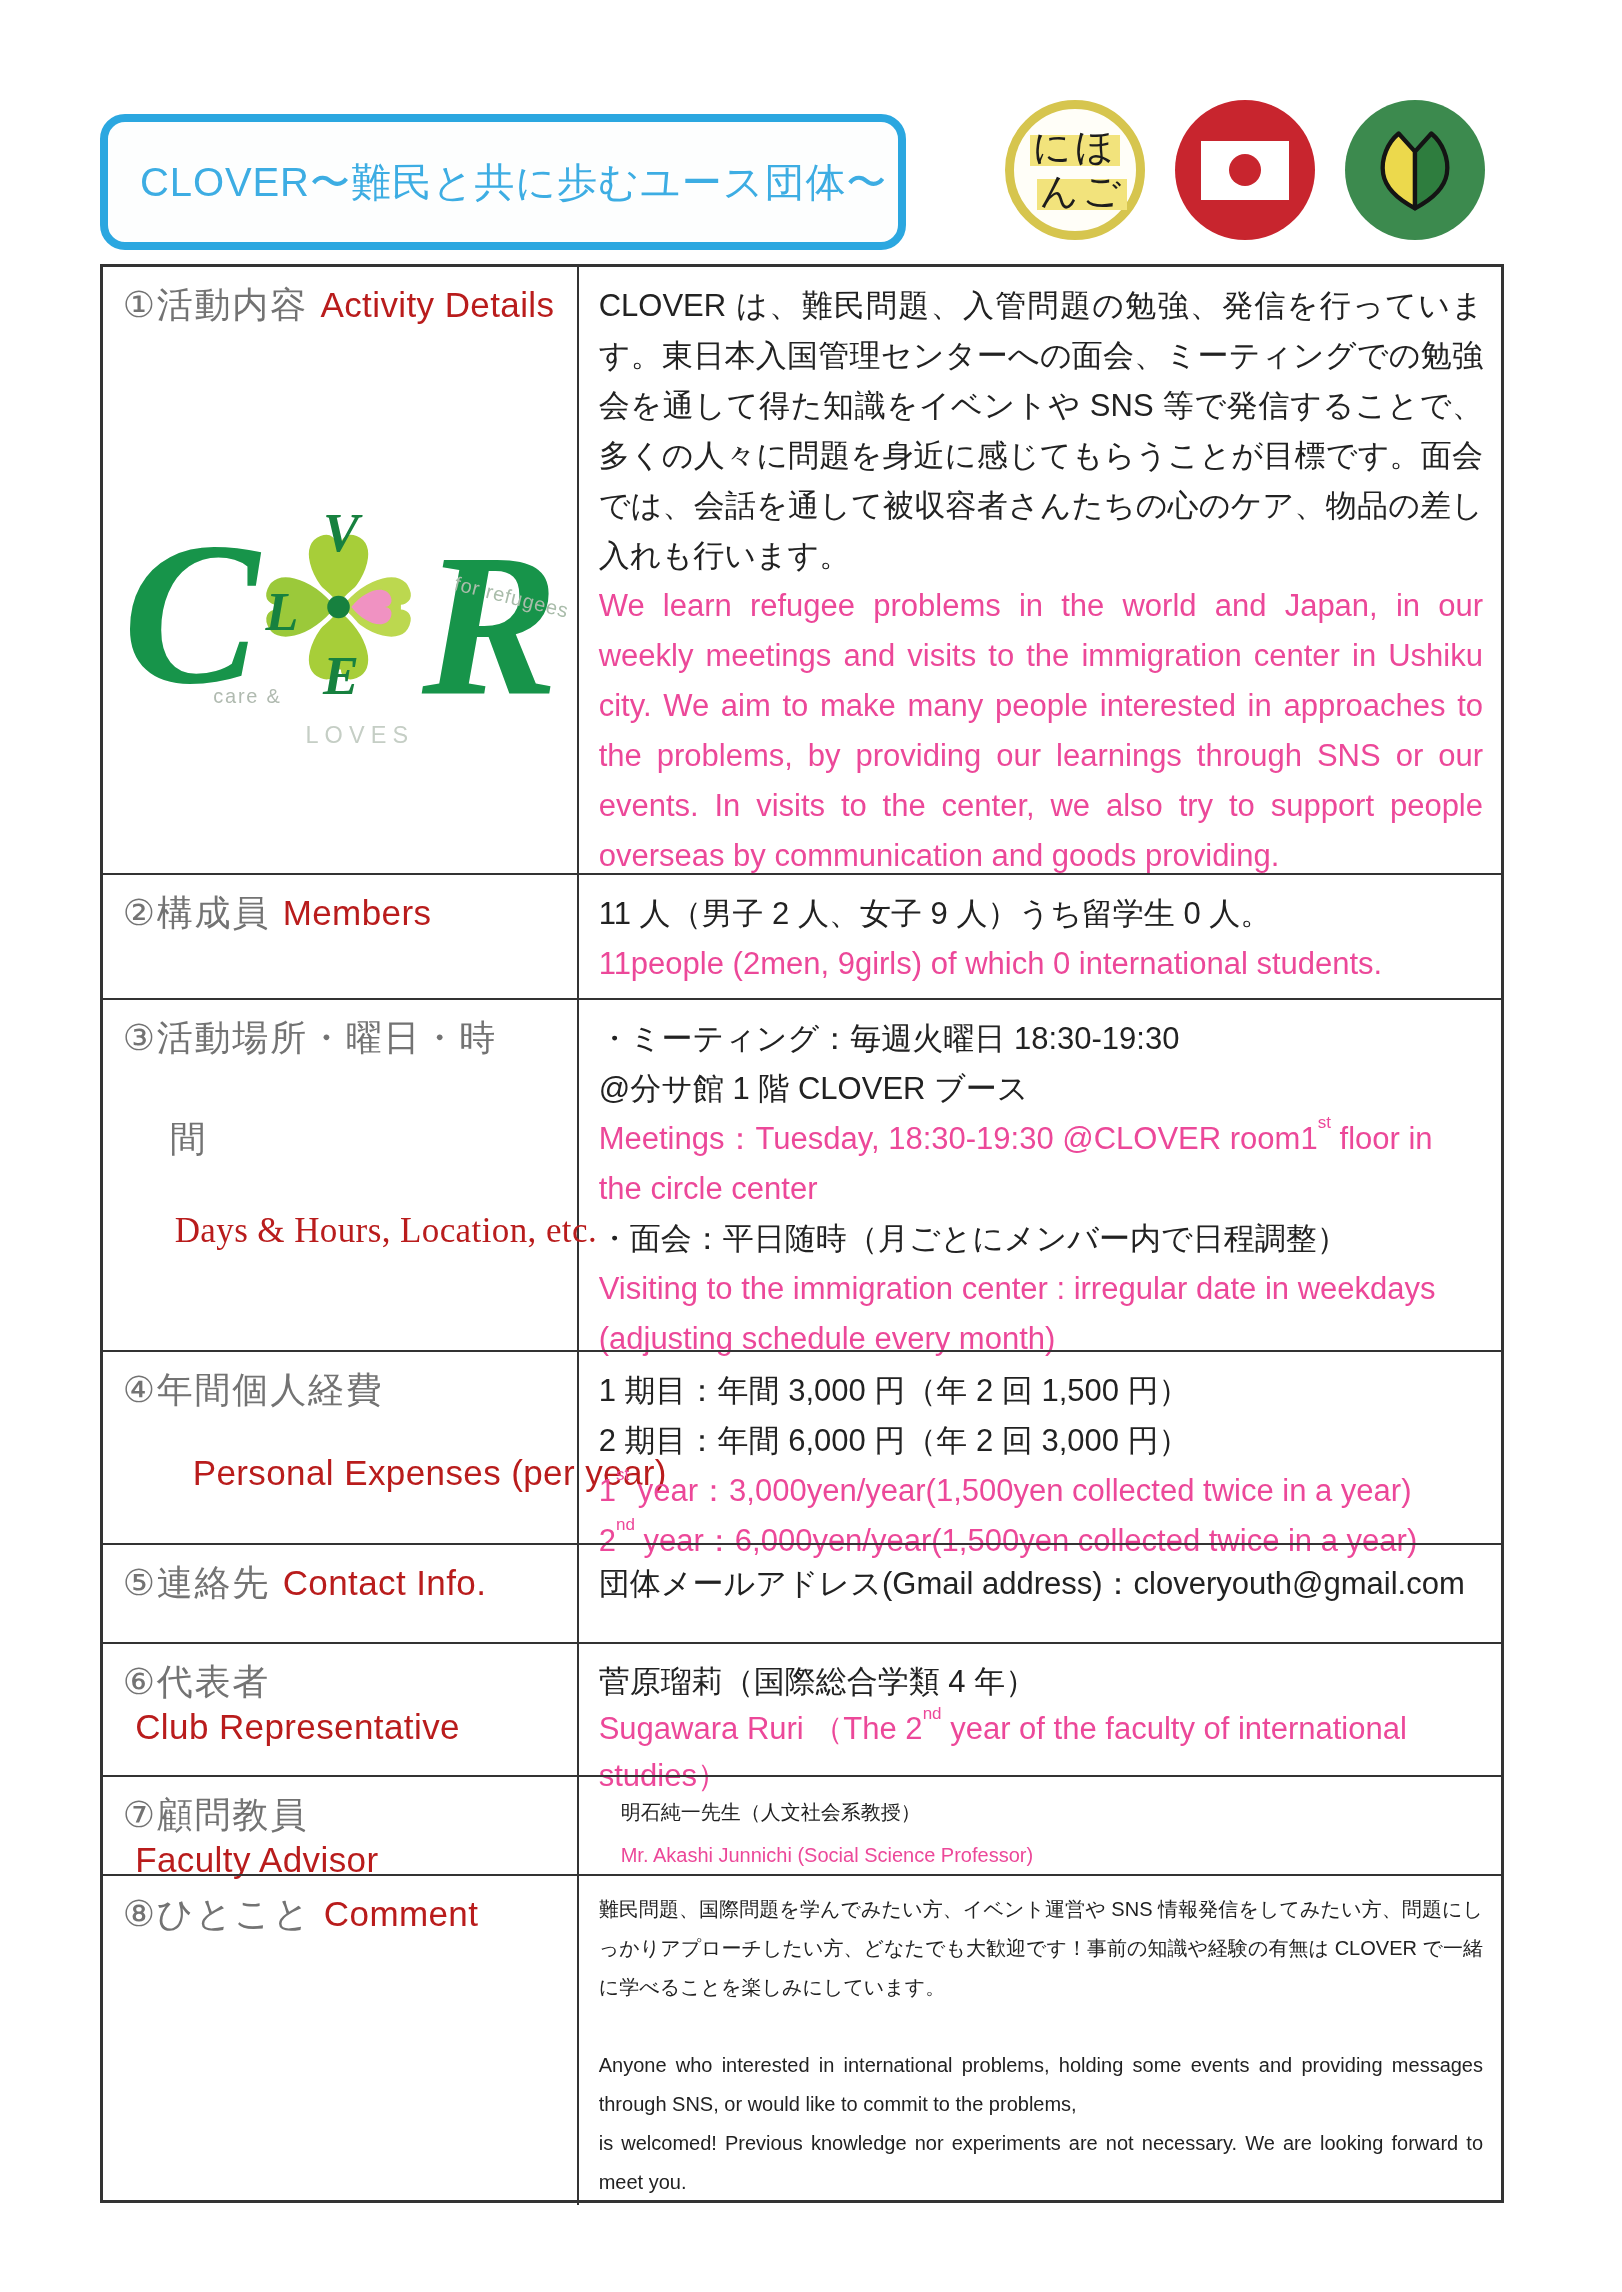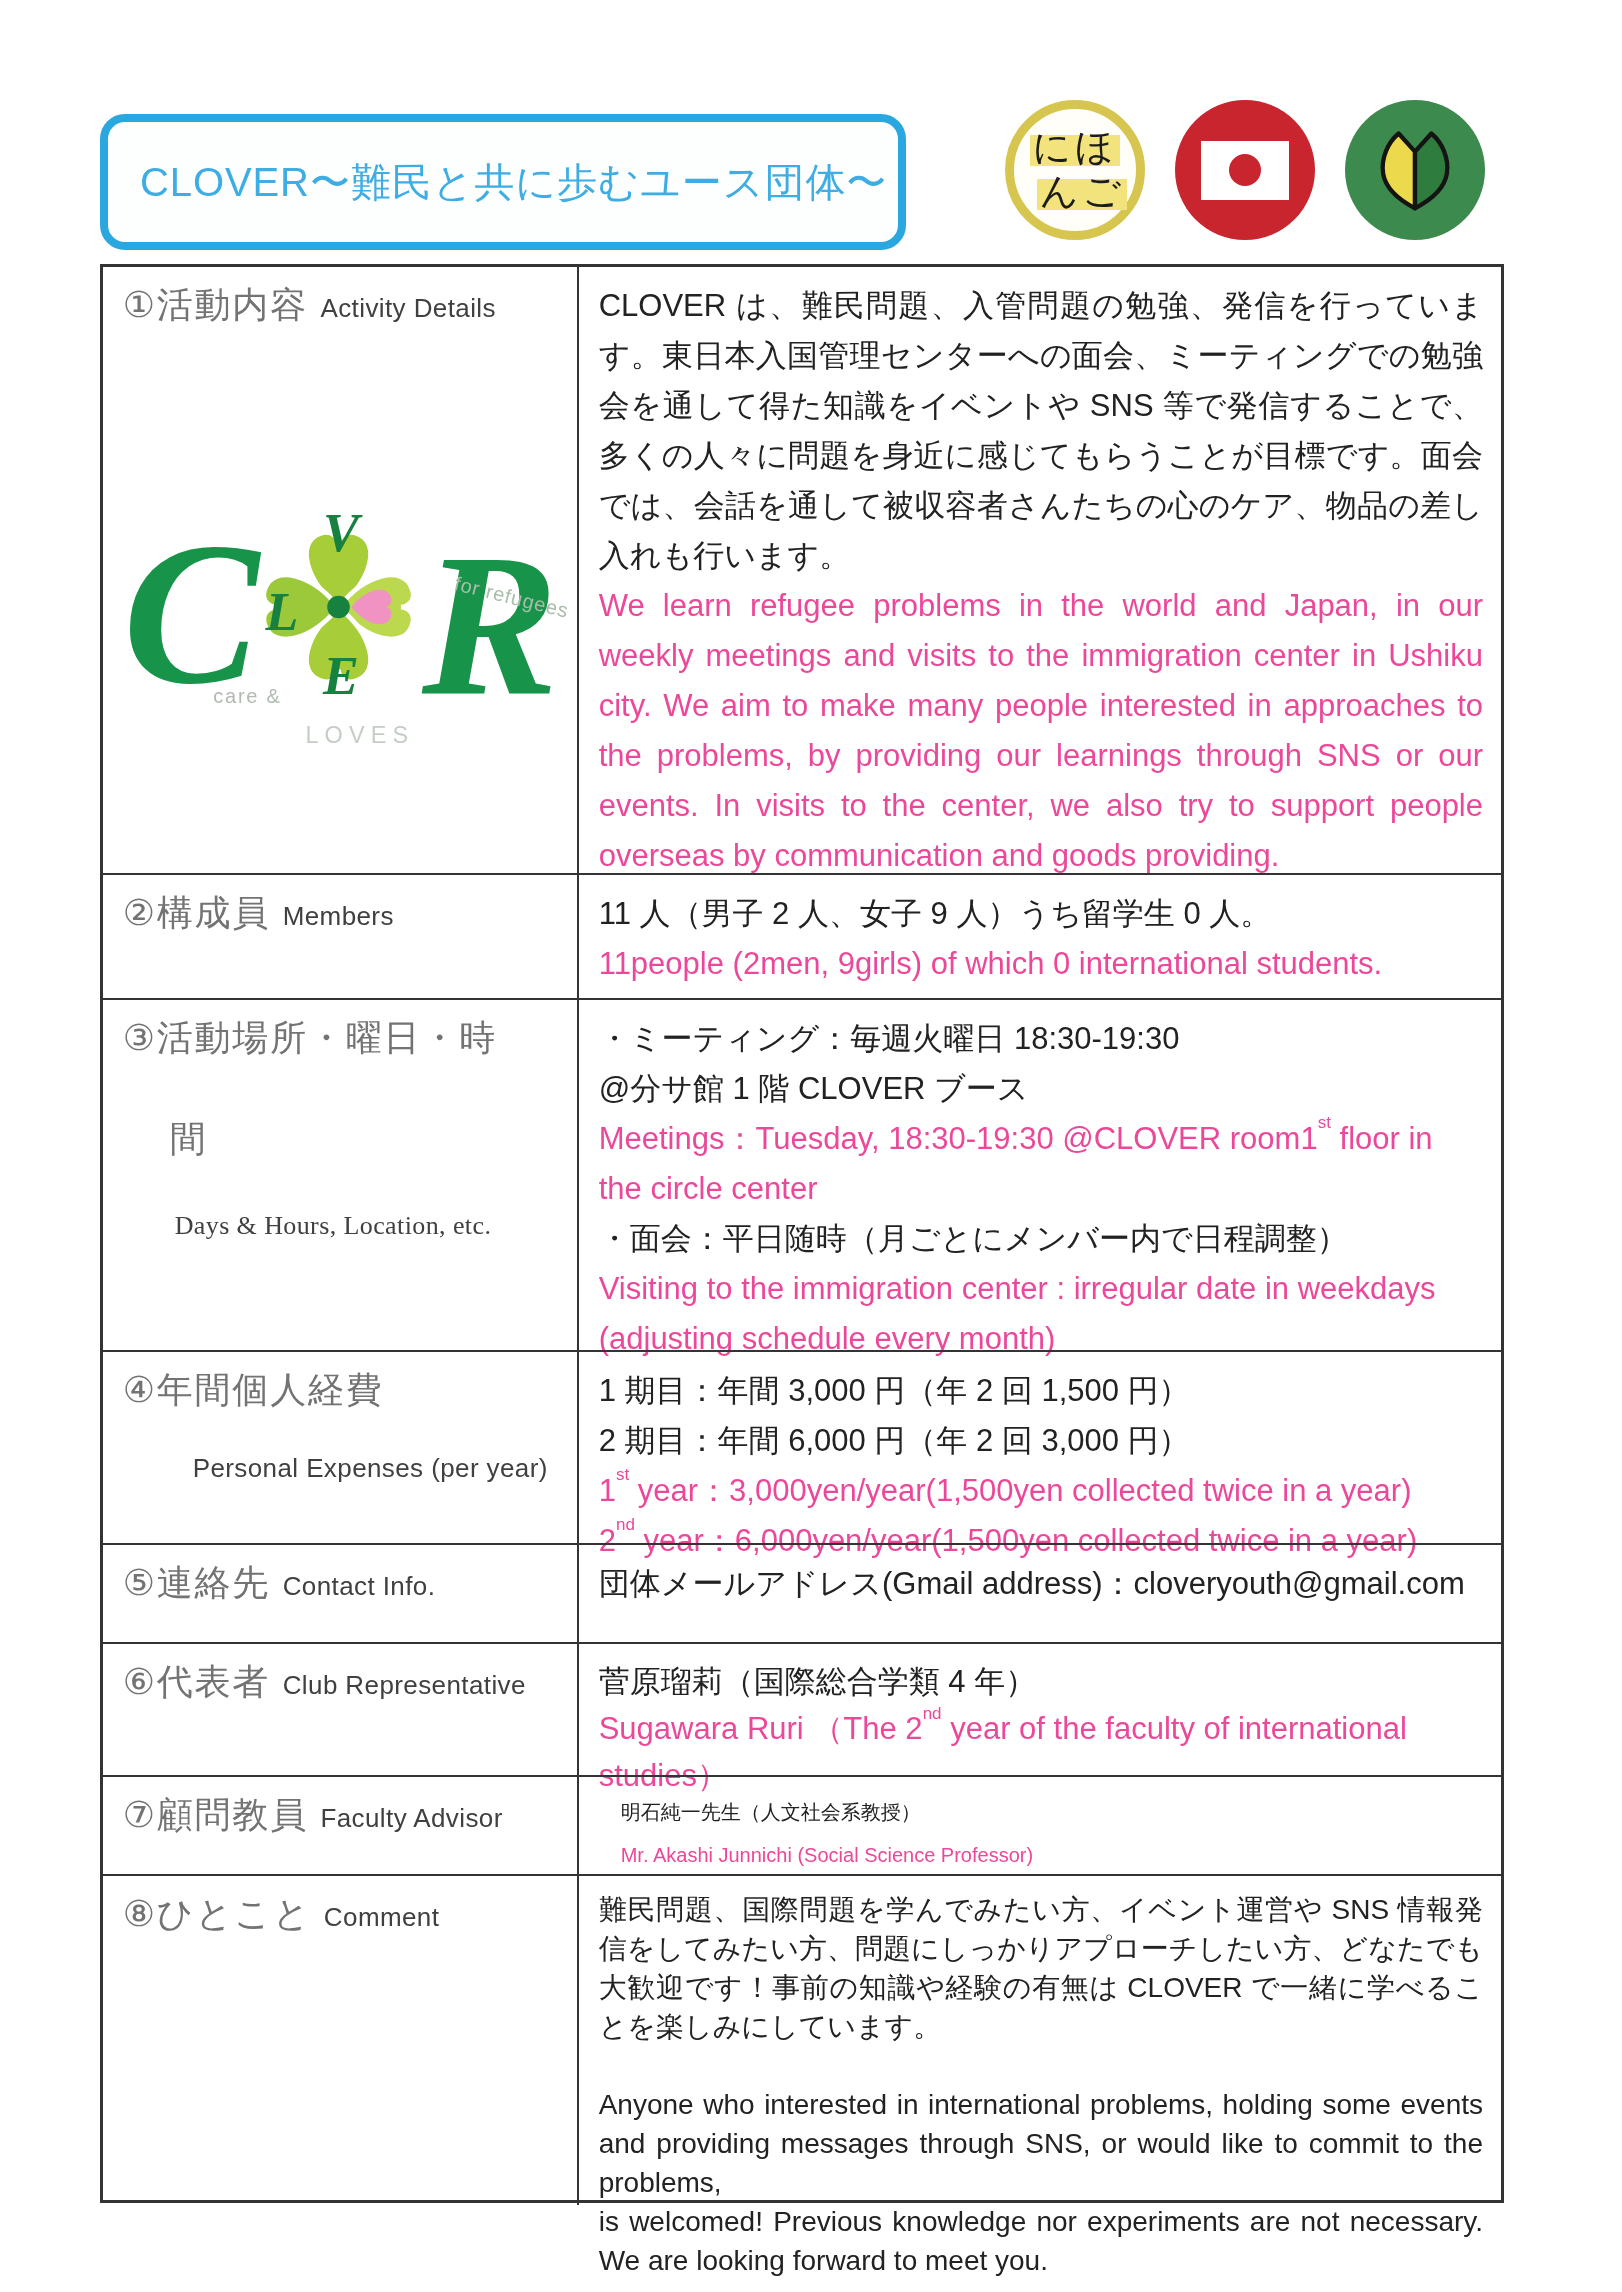--- a/index.html
+++ b/index.html
@@ -36,33 +36,33 @@
   .sheet {
     position:absolute; left:100px; top:264px; width:1404px; height:1939px;
     display:grid; grid-template-columns:476px 1fr;
     grid-template-rows:606px 125px 352px 193px 99px 133px 99px 331px;
     border:3.6px solid #333; box-sizing:border-box; background:#fff;
   }
   .cell { box-sizing:border-box; padding:14.3px 18px 0 19.7px; }
   .cell.left  { border-right:2.7px solid #333; }
   .cell.bt    { border-top:2.7px solid #333; }
   .label { font-size:36px; color:#737373; letter-spacing:1.8px; }
-  .sub   { font-size:26px; color:#404040; letter-spacing:0.4px; margin-left:12.5px; white-space:nowrap; }
+  .sub   { font-size:35px; color:#b91c1c; letter-spacing:0.4px; margin-left:12.5px; white-space:nowrap; }
   .sub.block { display:block; margin-left:52px; margin-top:47px;font-family:Liberation Serif, serif; }
   .sub.block4 { display:block; margin-left:70px; margin-top:38px; }
   .label-line2 { display:block; margin-left:47px; margin-top:52px; }
 
   p { margin:0; }
   .jp  { font-size:31px; color:#222;    line-height:50px; text-align:justify; }
   .en  { font-size:31px; color:#ec4899; line-height:50px; }
   .en.just { text-align:justify; }
   sup { font-size:0.55em; vertical-align:top; line-height:1; }
 
   .r7p  { font-size:20px; line-height:43px;margin-left:22px; }
-  .r8p  { font-size:28px; line-height:39px; color:#222; text-align:justify; }
+  .r8p  { font-size:20px; line-height:39px; color:#222; text-align:justify; }
   .gap44 { height:39px; }
 
   .logo-wrap { margin-top:134px; margin-left:-7.2px; width:452px; }
 </style>
 </head>
 <body>
 
 <div class="title-box">
   <span class="title-text">CLOVER〜難民と共に歩むユース団体〜</span>
 </div>

